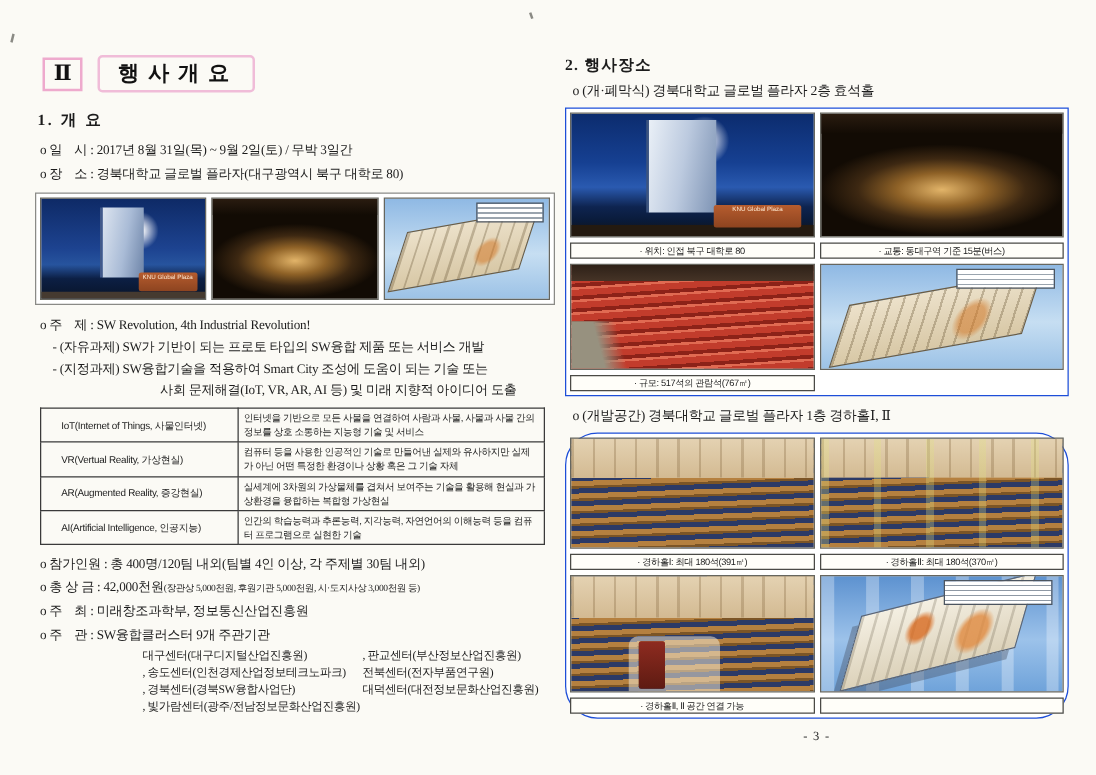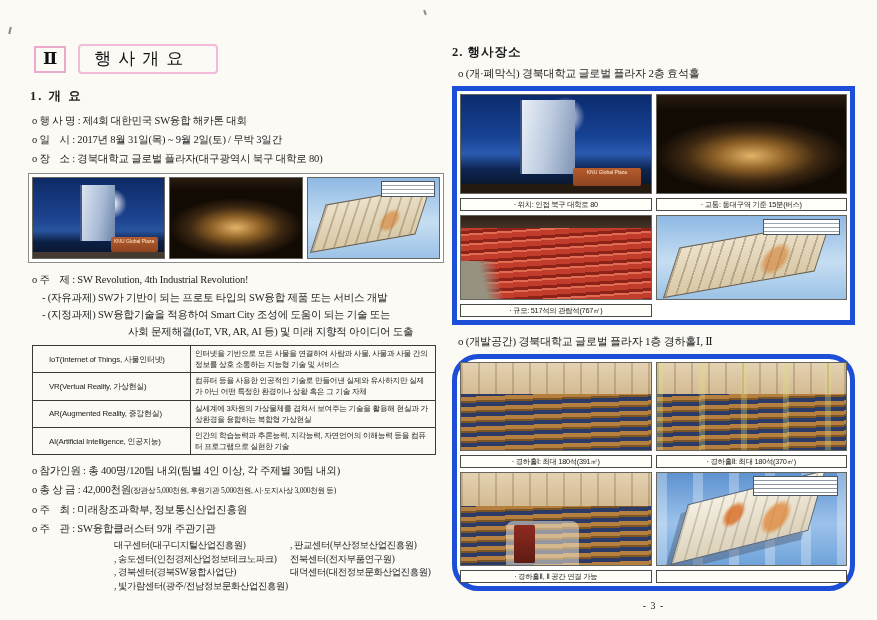--- a/index.html
+++ b/index.html
@@ -14,22 +14,22 @@
   #page-right{left:452px;width:403px;top:44px;}
 
   
   .title-row{display:flex;align-items:center;margin:2px 0 14px 6px;}
   .roman-box{
     display:inline-block;border:2px solid #eeaacd;padding:0 7px 1px 7px;
     font-weight:bold;font-size:17px;line-height:22px;color:#111;
   }
   .title-box{
     display:inline-block;border:2px solid #f0bcd8;border-radius:4px;
-    padding:1px 26px 2px 14px;margin-left:12px;
-    font-weight:normal;font-size:17px;letter-spacing:7px;color:#111;
+    padding:1px 12px 2px 14px;margin-left:12px;
+    font-weight:bold;font-size:17px;letter-spacing:7px;color:#111;
   }
   .h1{font-size:12.5px;font-weight:bold;letter-spacing:2px;margin:4px 0 6px 2px;}
   .line{font-size:10.5px;line-height:19px;white-space:pre;letter-spacing:-0.2px;margin-left:4px;}
   .subline{font-size:10.5px;line-height:17px;white-space:pre;letter-spacing:-0.2px;margin-left:14px;}
   .subline.indent2{margin-left:100px;}
   .note{font-size:7.6px;letter-spacing:-0.3px;}
 
   .strip{
     border:1px solid #8a8a86;background:#fff;margin:5px 0 7px 0;
     padding:3px;display:flex;gap:4px;height:90px;
@@ -44,21 +44,21 @@
 
   .centers{display:grid;grid-template-columns:176px auto;margin:1px 0 2px 86px;
     font-size:9.3px;line-height:13.5px;letter-spacing:-0.3px;}
   .pagenum{text-align:center;font-size:10px;margin-top:9px;letter-spacing:1px;}
 
   
   .h1r{font-size:12.5px;font-weight:bold;letter-spacing:1px;margin:0 0 4px 0;}
   .venue-line{font-size:11px;line-height:16px;letter-spacing:-0.2px;margin:2px 0 5px 6px;white-space:pre;}
 
   .pgrid{
-    border:5px solid #1d4ed8;background:#fff;padding:3px;
+    border:1px solid #1d4ed8;background:#fff;padding:3px;
     display:grid;grid-template-columns:1fr 1fr;gap:4px;
   }
   #grid1{grid-template-rows:100px 13px 85px 13px;}
   #grid2{grid-template-rows:89px 13px 94px 13px;border-radius:26px;}
   .cap{
     border:1px solid #4a4a46;background:#fffef9;
     font-family:"Liberation Sans","DejaVu Sans",sans-serif;
     font-size:7.4px;letter-spacing:-0.3px;color:#1a1a1a;
     display:flex;align-items:center;justify-content:center;overflow:hidden;white-space:pre;
   }
@@ -162,21 +162,20 @@
 
 <div class="page" id="page-left">
 
   <div class="title-row">
     <span class="roman-box">Ⅱ</span>
     <span class="title-box">행사개요</span>
   </div>
 
   <div class="h1">1. 개  요</div>
 
-  <div class="line">o 행 사 명 : 제4회 대한민국 SW융합 해카톤 대회</div>
   <div class="line">o 일    시 : 2017년 8월 31일(목) ~ 9월 2일(토) / 무박 3일간</div>
   <div class="line">o 장    소 : 경북대학교 글로벌 플라자(대구광역시 북구 대학로 80)</div>
 
   <div class="strip">
     <div class="ph ph-knu1">
       <div class="sign">KNU Global Plaza</div>
     </div>
     <div class="ph ph-stage1"></div>
     <div class="ph ph-plan-sky"></div>
   </div>

